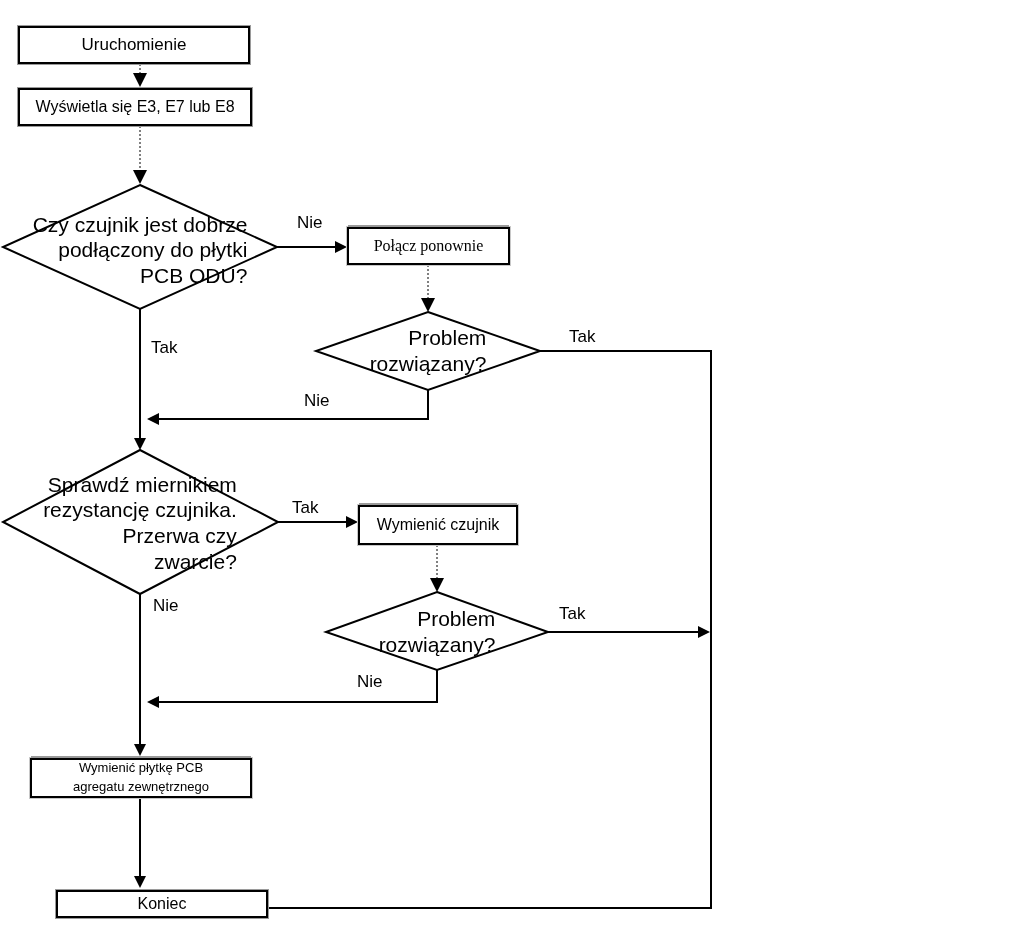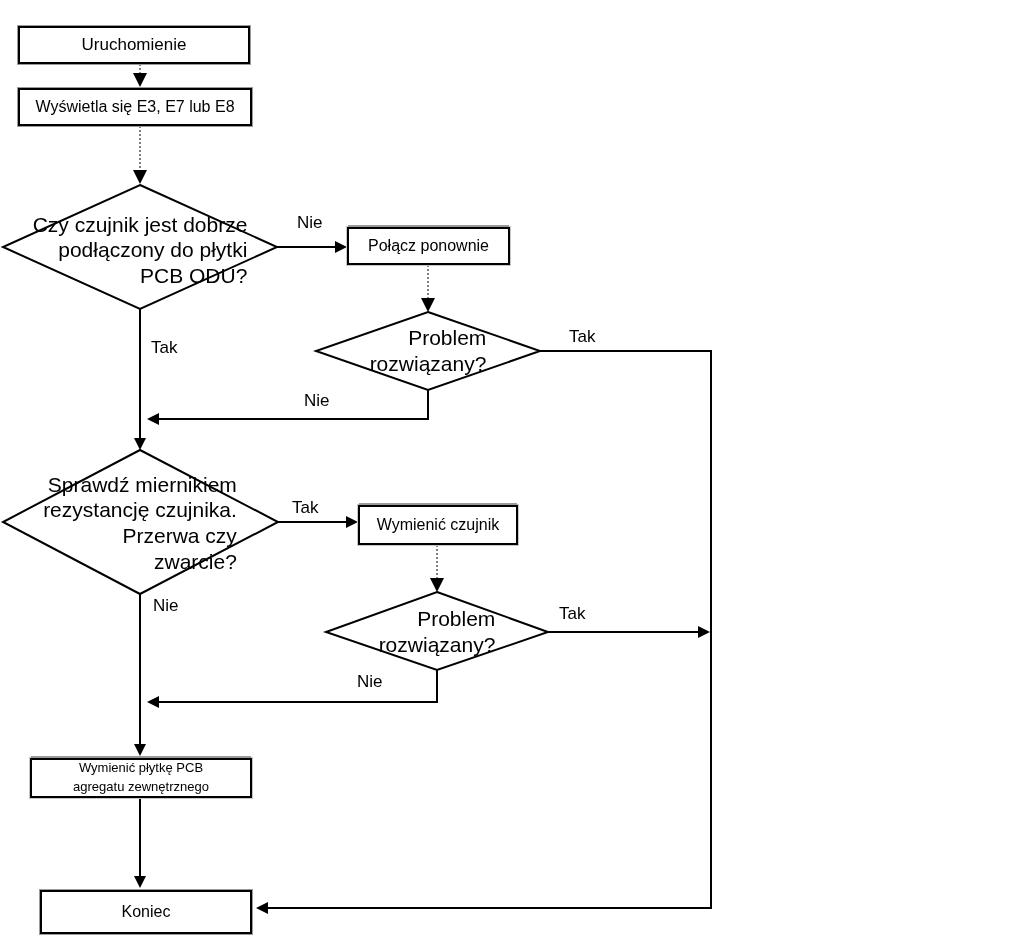--- a/index.html
+++ b/index.html
@@ -74,28 +74,28 @@
     <polygon class="diamond" points="140,185 277,247 140,309 3,247"></polygon>
     <polygon class="diamond" points="428,312 540,351 428,390 316,351"></polygon>
     <polygon class="diamond" points="140,450 278,522 140,594 3,522"></polygon>
     <polygon class="diamond" points="437,592 548,632 437,670 326,632"></polygon>
   </svg>
 
   <div class="node-box" style="left:18px;top:2px;width:232px;height:38px;font-size:17px;margin-top:24px;">Uruchomienie</div>
 
   <div class="node-box" style="left:18px;top:88px;width:234px;height:38px;">Wyświetla się E3, E7 lub E8</div>
 
-  <div class="node-box bevel-top" style="left:347px;top:227px;width:163px;height:38px;">Połącz ponownie</div>
+  <div class="node-box bevel-top" style="left:347px;top:227px;width:163px;height:38px;font-family:Liberation Serif, serif;">Połącz ponownie</div>
 
   <div class="node-box bevel-top small-text" style="left:30px;top:758px;width:222px;height:40px;">Wymienić płytkę PCB
 agregatu zewnętrznego</div>
 
   <div class="node-box bevel-top" style="left:358px;top:505px;width:160px;height:40px;">Wymienić czujnik</div>
 
-  <div class="node-box" style="left:40px;top:890px;width:212px;height:44px;">Koniec</div>
+  <div class="node-box" style="left:56px;top:890px;width:212px;height:28px;">Koniec</div>
 
   <div class="diamond-label" style="left:15px;top:210px;width:250px;height:80px;">Czy czujnik jest dobrze
 podłączony do płytki
 PCB ODU?</div>
 
   <div class="diamond-label" style="left:358px;top:328px;width:140px;height:46px;">Problem
 rozwiązany?</div>
 
   <div class="diamond-label" style="left:15px;top:484px;width:250px;height:78px;">Sprawdź miernikiem
 rezystancję czujnika.

